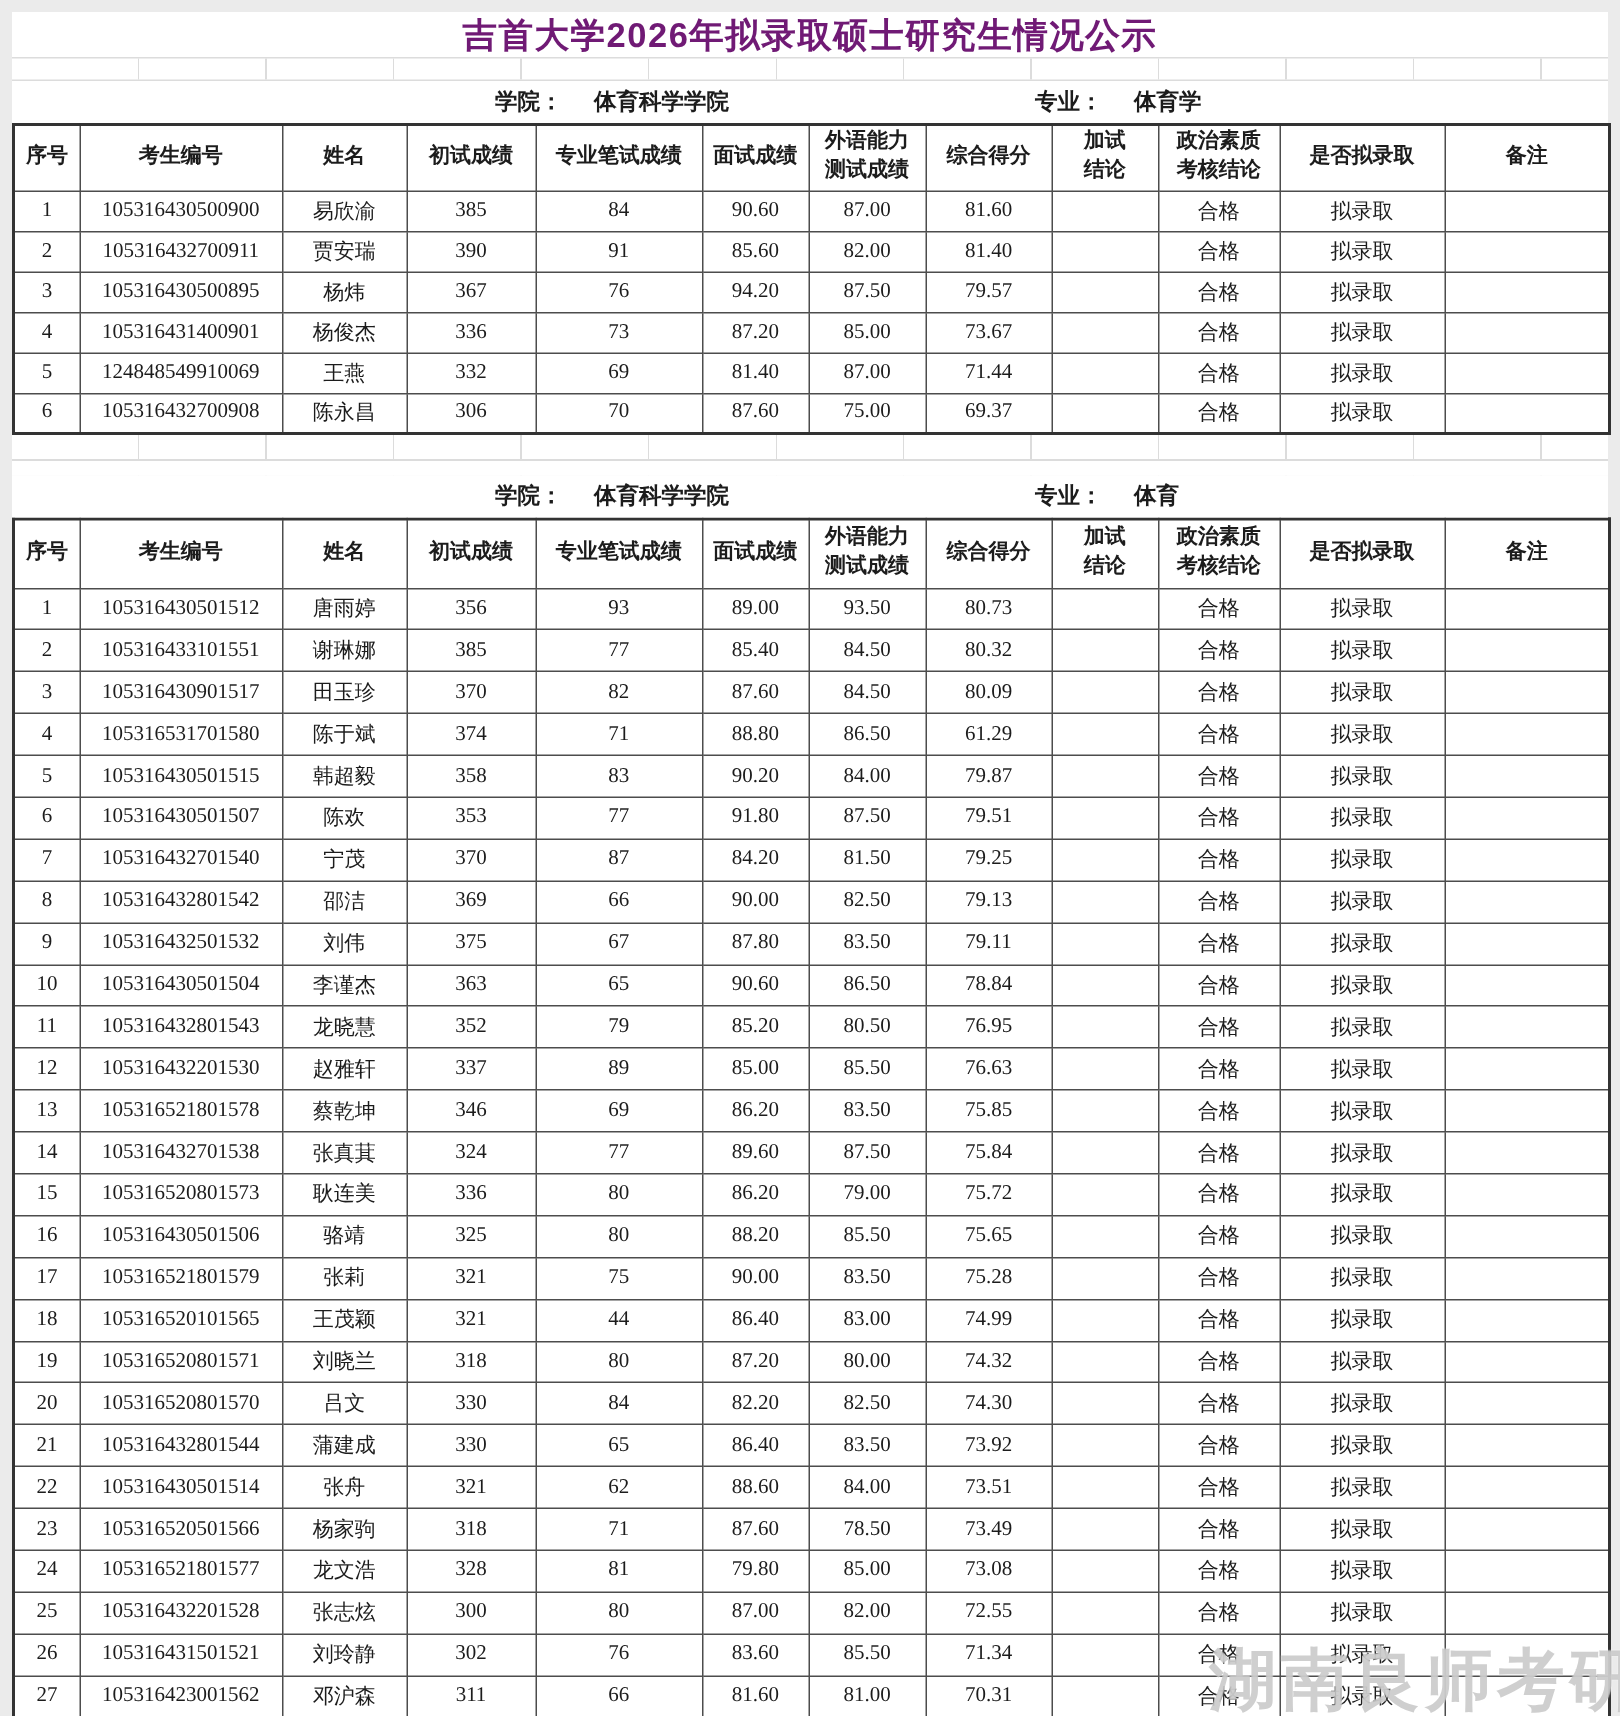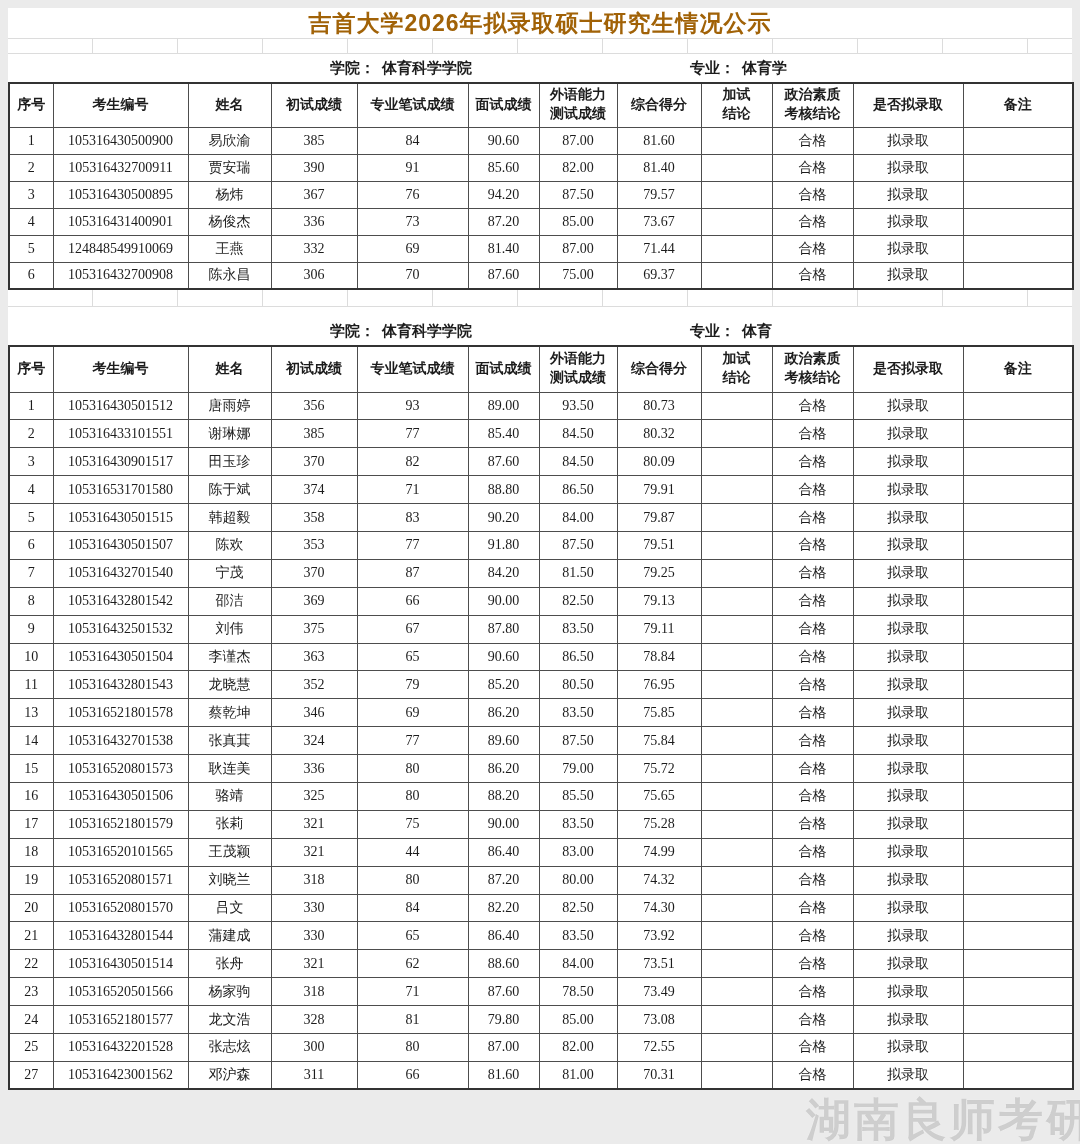--- a/index.html
+++ b/index.html
@@ -18,21 +18,21 @@
   }
   .title-bar {
     height:30px; margin:0 8px;
     background:#ffffff;
     display:flex; align-items:center; justify-content:center;
   }
   .title-bar h1 {
     margin:0;
     font-family:"Liberation Sans","DejaVu Sans",sans-serif;
     font-size:23px; font-weight:700; letter-spacing:1px;
-    color:#a16207;
+    color:#701a75;
   }
   .grid-strip {
     margin:0 8px;
     background-color:#ffffff;
     box-sizing:border-box;
   }
   .strip1 {
     height:16px;
     border-top:1px solid #dcdcdc;
     border-bottom:1px solid #dcdcdc;
@@ -49,21 +49,21 @@
     height:28px; margin:0 8px;
     background:#ffffff;
     font-weight:700; font-size:15px;
   }
   .section-header .pair {
     position:absolute; top:50%; transform:translateY(-50%);
     white-space:nowrap;
   }
   .pair-college { left:322px; }
   .pair-major  { left:682px; }
-  .pair .val { margin-left:7px; }
+  .pair .val { margin-left:21px; }
   table {
     width:1064px; margin:0 8px;
     border-collapse:collapse; table-layout:fixed;
     background:#ffffff;
     border:2px solid #333333;
     padding-left:48px;
   }
   th,td {
     border:1px solid #4d4d4d;
     text-align:center; vertical-align:middle;
@@ -329,21 +329,21 @@
           <td></td>
       </tr>
         <tr>
         <td>4</td>
           <td>105316531701580</td>
         <td>陈于斌</td>
           <td>374</td>
         <td>71</td>
           <td>88.80</td>
         <td>86.50</td>
-          <td>79.91</td>
+          <td>61.29</td>
         <td></td>
           <td>合格</td>
         <td>拟录取</td>
           <td></td>
       </tr>
         <tr>
         <td>5</td>
           <td>105316430501515</td>
         <td>韩超毅</td>
           <td>358</td>
@@ -434,20 +434,34 @@
         <td>79</td>
           <td>85.20</td>
         <td>80.50</td>
           <td>76.95</td>
         <td></td>
           <td>合格</td>
         <td>拟录取</td>
           <td></td>
       </tr>
         <tr>
+        <td>12</td>
+          <td>105316432201530</td>
+        <td>赵雅轩</td>
+          <td>337</td>
+        <td>89</td>
+          <td>85.00</td>
+        <td>85.50</td>
+          <td>76.63</td>
+        <td></td>
+          <td>合格</td>
+        <td>拟录取</td>
+          <td></td>
+      </tr>
+        <tr>
         <td>13</td>
           <td>105316521801578</td>
         <td>蔡乾坤</td>
           <td>346</td>
         <td>69</td>
           <td>86.20</td>
         <td>83.50</td>
           <td>75.85</td>
         <td></td>
           <td>合格</td>
@@ -616,20 +630,34 @@
         <td>80</td>
           <td>87.00</td>
         <td>82.00</td>
           <td>72.55</td>
         <td></td>
           <td>合格</td>
         <td>拟录取</td>
           <td></td>
       </tr>
         <tr>
+        <td>26</td>
+          <td>105316431501521</td>
+        <td>刘玲静</td>
+          <td>302</td>
+        <td>76</td>
+          <td>83.60</td>
+        <td>85.50</td>
+          <td>71.34</td>
+        <td></td>
+          <td>合格</td>
+        <td>拟录取</td>
+          <td></td>
+      </tr>
+        <tr>
         <td>27</td>
           <td>105316423001562</td>
         <td>邓沪森</td>
           <td>311</td>
         <td>66</td>
           <td>81.60</td>
         <td>81.00</td>
           <td>70.31</td>
         <td></td>
           <td>合格</td>

